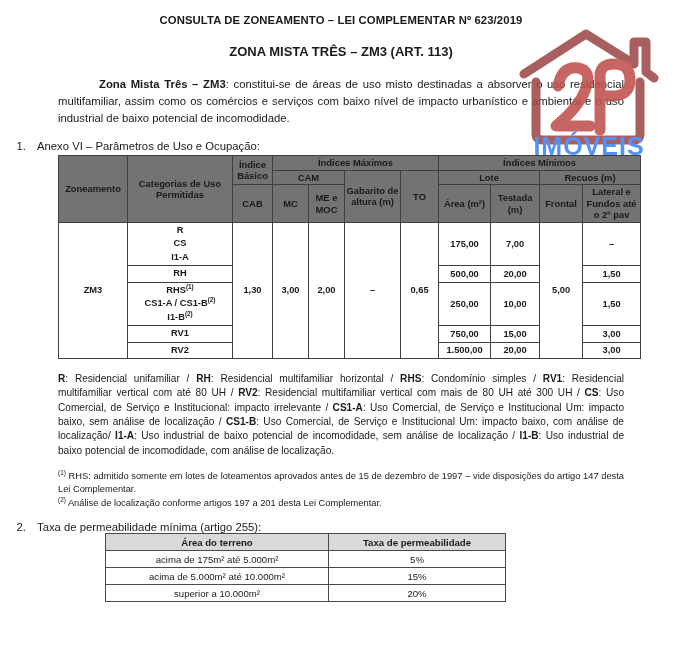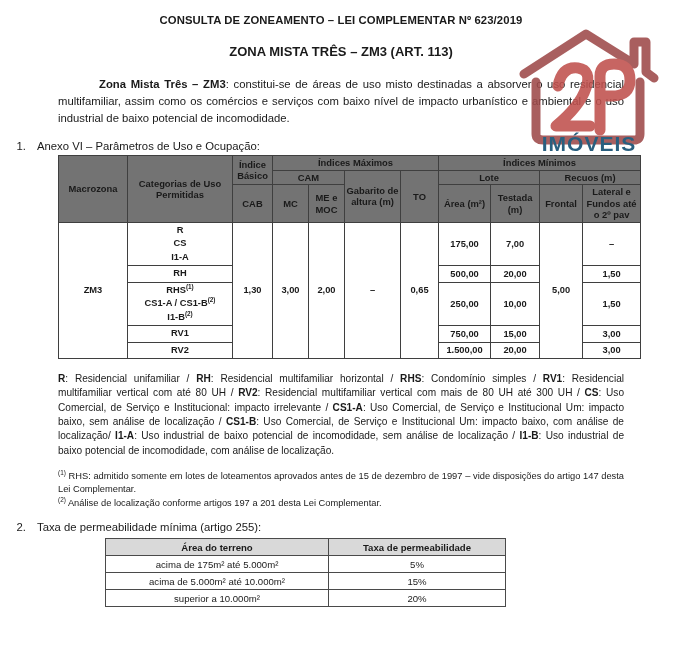--- a/index.html
+++ b/index.html
@@ -37,23 +37,23 @@
   }
   .logo svg { display:block; width:100%; height:100%; }
   .logo-text {
     position: absolute;
     left: 0;
     top: 106px;
     width: 146px;
     text-align: center;
     font-family: "Liberation Sans", sans-serif;
     font-weight: bold;
-    font-size: 21px;
+    font-size: 25px;
     letter-spacing: 1px;
-    color: #0c4a6e;
+    color: #3b82f6;
   }
 
   
   .doc-title {
     text-align: center;
     font-size: 11.3px;
     font-weight: bold;
     letter-spacing: 0.1px;
     margin: 14px 0 0 0;
     padding-left: 6px;
@@ -139,21 +139,21 @@
   
   .fnotes {
     margin: 12px 52px 0 58px;
     font-size: 9.3px;
     line-height: 1.45;
     text-align: justify;
   }
   .fnotes p { margin: 0; }
 
   
-  .perm-wrap { padding-left: 105px; margin-top: 5px; }
+  .perm-wrap { padding-left: 105px; }
   table.perm {
     border-collapse: collapse;
     width: 400px;
     table-layout: fixed;
     font-size: 9.6px;
   }
   table.perm th, table.perm td {
     border: 1px solid #4a4a4a;
     text-align: center;
     padding: 2.5px 2px;
@@ -203,21 +203,21 @@
           <col style="width:36px">
           <col style="width:56px">
           <col style="width:38px">
         <col style="width:52px">
           <col style="width:49px">
           <col style="width:43px">
           <col style="width:58px">
       </colgroup>
       <thead>
         <tr>
-          <th rowspan="3">Macrozona</th>
+          <th rowspan="3">Zoneamento</th>
           <th rowspan="3">Categorias de Uso Permitidas</th>
           <th rowspan="2">Índice Básico</th>
           <th colspan="4">Índices Máximos</th>
           <th colspan="4">Índices Mínimos</th>
         </tr>
         <tr>
           <th colspan="2">CAM</th>
           <th rowspan="2">Gabarito de altura (m)</th>
           <th rowspan="2">TO</th>
           <th colspan="2">Lote</th>

